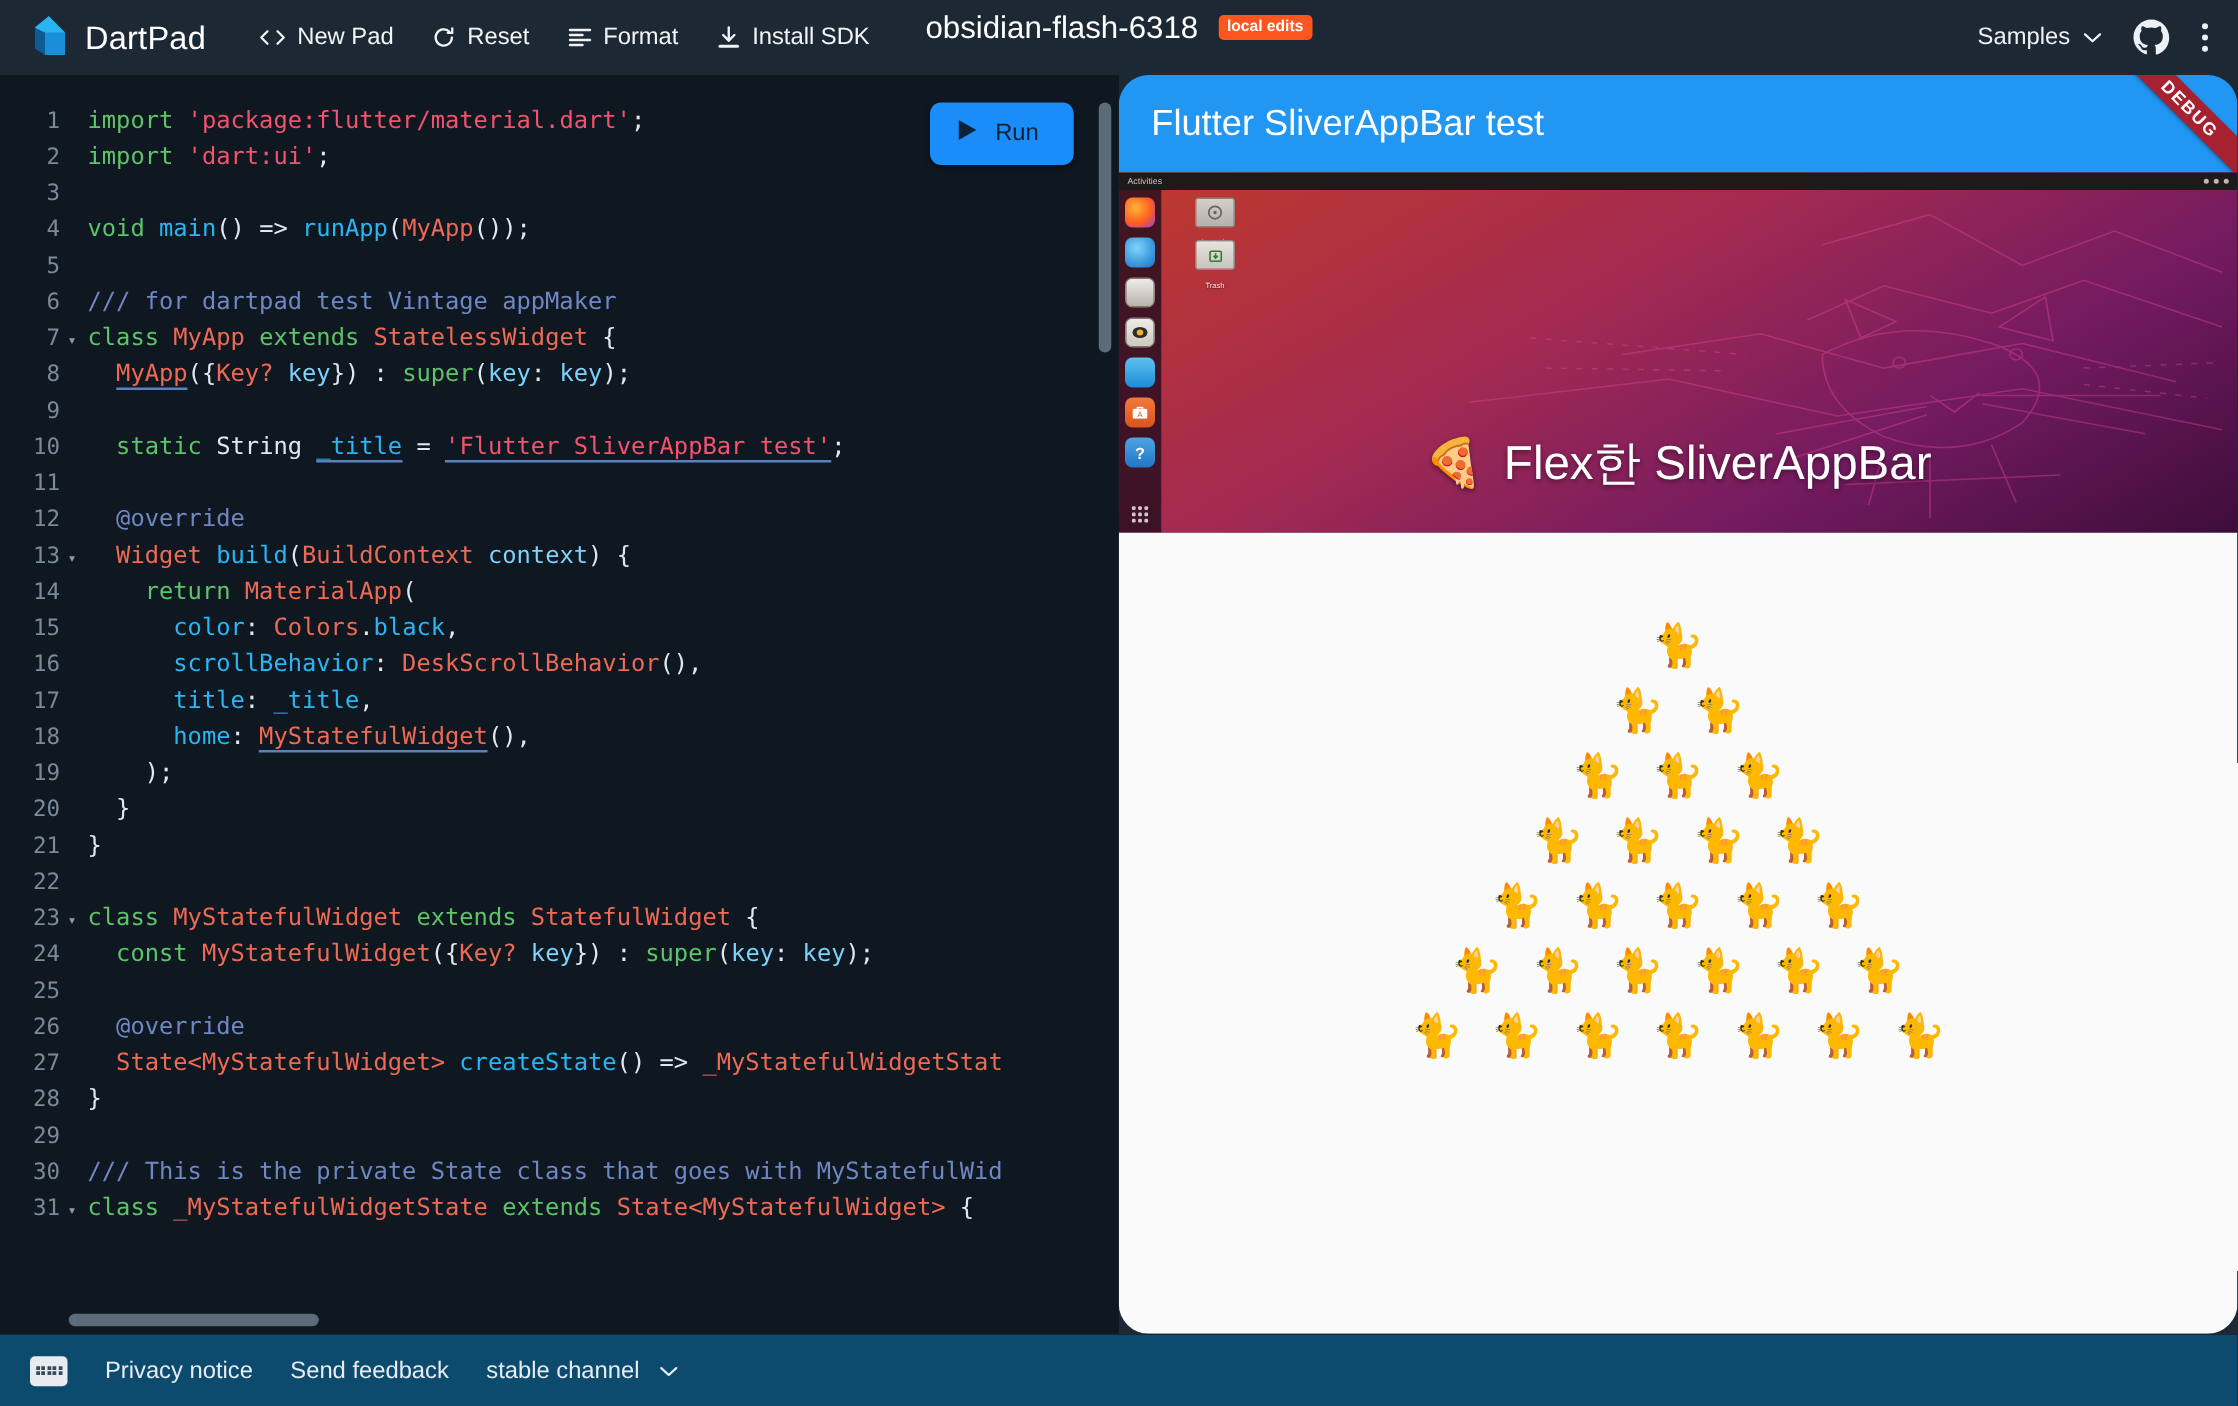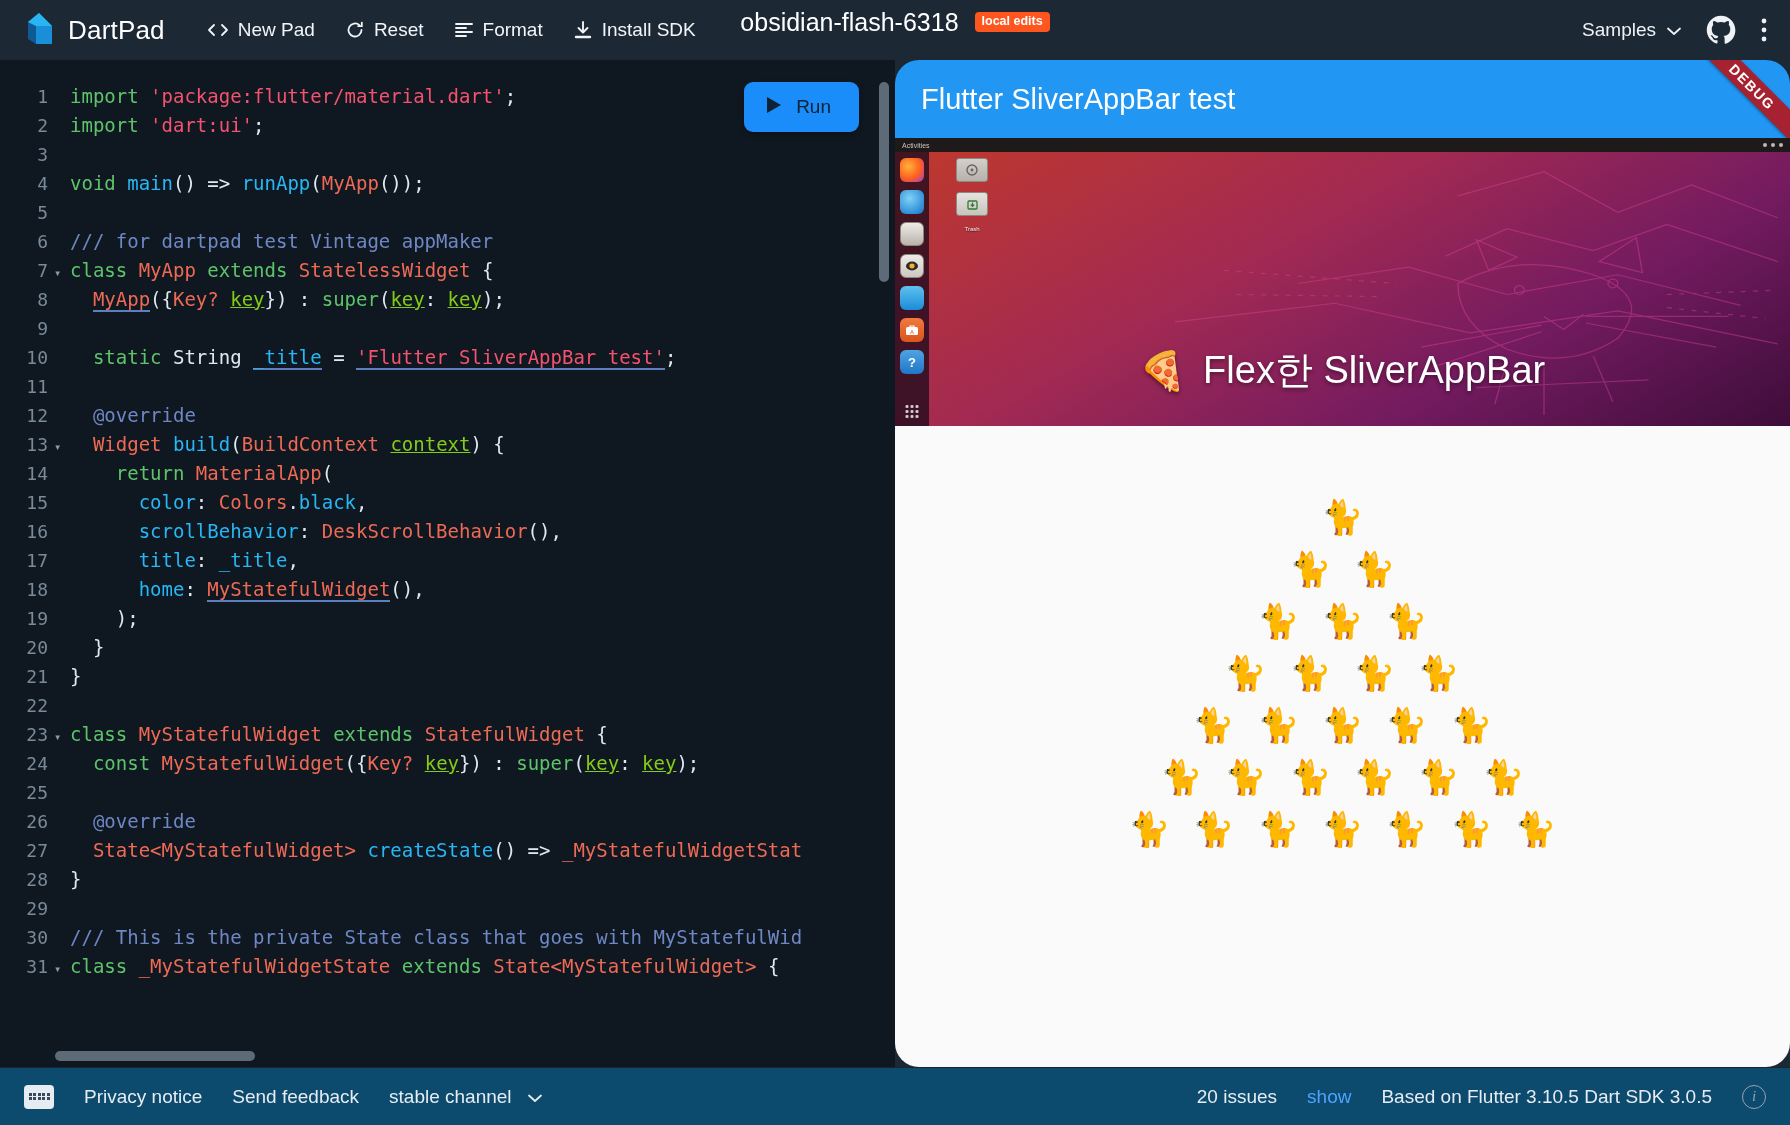--- a/index.html
+++ b/index.html
@@ -53,21 +53,21 @@
   .gut {
     width: 52px; min-width: 52px; text-align: right; padding-right: 4px;
     color: #7a8a99; font-size: 18px; user-select: none;
   }
   .fold { width: 14px; min-width:14px; color:#8d9aa6; font-size: 12px; text-align:left; padding-left:2px;}
   .src { padding-left: 4px; }
   .k   { color: #5ec46a; }          
   .ty  { color: #ef6a55; }          
   .str { color: #f4526e; }          
   .fn  { color: #27b7f5; }          
-  .pn  { color: #84cc16; text-decoration: underline; }          
+  .pn  { color: #7dd3fc; }          
   .cm  { color: #6f87c4; font-style: normal; } 
   .pl  { color: #dfe8f0; }          
   .u   { border-bottom: 2px solid #5c7fbf; }
   .run-btn {
     position: absolute; right: 36px; top: 22px;
     background: #1a8dfa; color: #0d2236; border: none; border-radius: 9px;
     height: 50px; padding: 0 28px 0 22px;
     display: flex; align-items: center; gap: 14px;
     font-size: 19px; font-family: "Liberation Sans", sans-serif; cursor: pointer;
     box-shadow: 0 2px 5px rgba(0,0,0,.4);
@@ -447,20 +447,14 @@
     <span class="st-link">Privacy notice</span>
     <span class="st-link">Send feedback</span>
     <span class="st-link">
       <span>stable channel</span>
       <span class="chev" style="margin-left:10px;">
         <svg width="16" height="10" viewBox="0 0 16 10" fill="none" stroke="#e6ecf2" stroke-width="1.8" stroke-linecap="round" stroke-linejoin="round">
             <polyline points="2,2.5 8,8 14,2.5"></polyline>
           </svg>
       </span>
     </span>
-    <span class="st-right">
-      <span>20 issues</span>
-      <span class="st-show">show</span>
-      <span>Based on Flutter 3.10.5 Dart SDK 3.0.5</span>
-      <span class="info-ic">i</span>
-    </span>
   </div>
 </div>
 
 </body></html>

